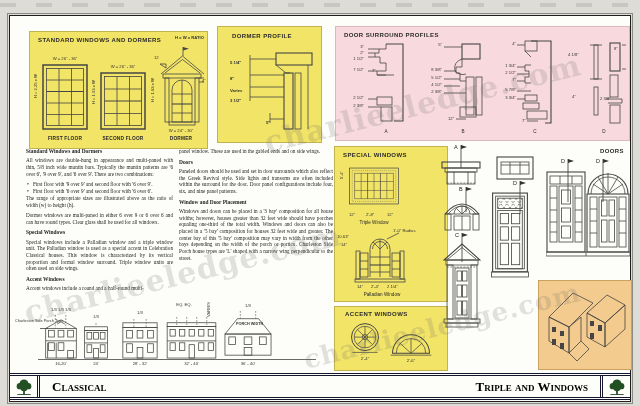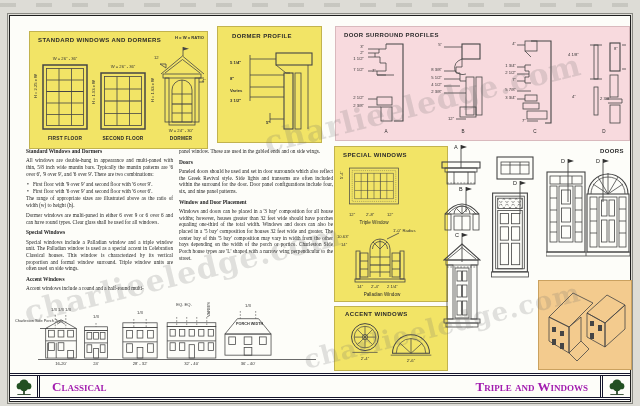--- a/index.html
+++ b/index.html
@@ -33,21 +33,21 @@
   .bullet{position:relative;padding-left:7px;margin-bottom:.5px}
   .bullet::before{content:"\2022";position:absolute;left:1px}
   .wm{position:absolute;font-family:"DejaVu Serif",serif;font-weight:bold;font-size:30px;
     color:rgba(110,110,110,.20);transform:rotate(-14deg);white-space:nowrap;letter-spacing:1px;pointer-events:none;z-index:30}
   .footer{position:absolute;left:0;right:0;bottom:1px;height:27px;background:#fdfdf9;
     border-top:3px double #14142c;border-bottom:3px double #14142c;display:flex;align-items:stretch;z-index:5}
   .treebox{width:30px;display:flex;align-items:center;justify-content:center}
   .treebox.l{border-right:3px double #14142c}
   .treebox.r{border-left:3px double #14142c}
   .ftext{font-family:"Liberation Serif",serif;font-weight:bold;font-variant:small-caps;
-    font-size:13px;color:#a21caf;display:flex;align-items:center}
+    font-size:13px;color:#000000;display:flex;align-items:center}
   .fleft{flex:1;padding-left:12px}
   .fright{padding-right:12px}
   .fcenter{position:absolute;left:0;right:0;top:0;bottom:0;display:flex;align-items:center;justify-content:center;
     font-family:"Liberation Serif",serif;font-weight:bold;font-size:7px;color:#14142c;pointer-events:none}
   .gline{position:absolute;background:#6a6a6a}
 </style>
 </head>
 <body>
 
 <div class="page">

